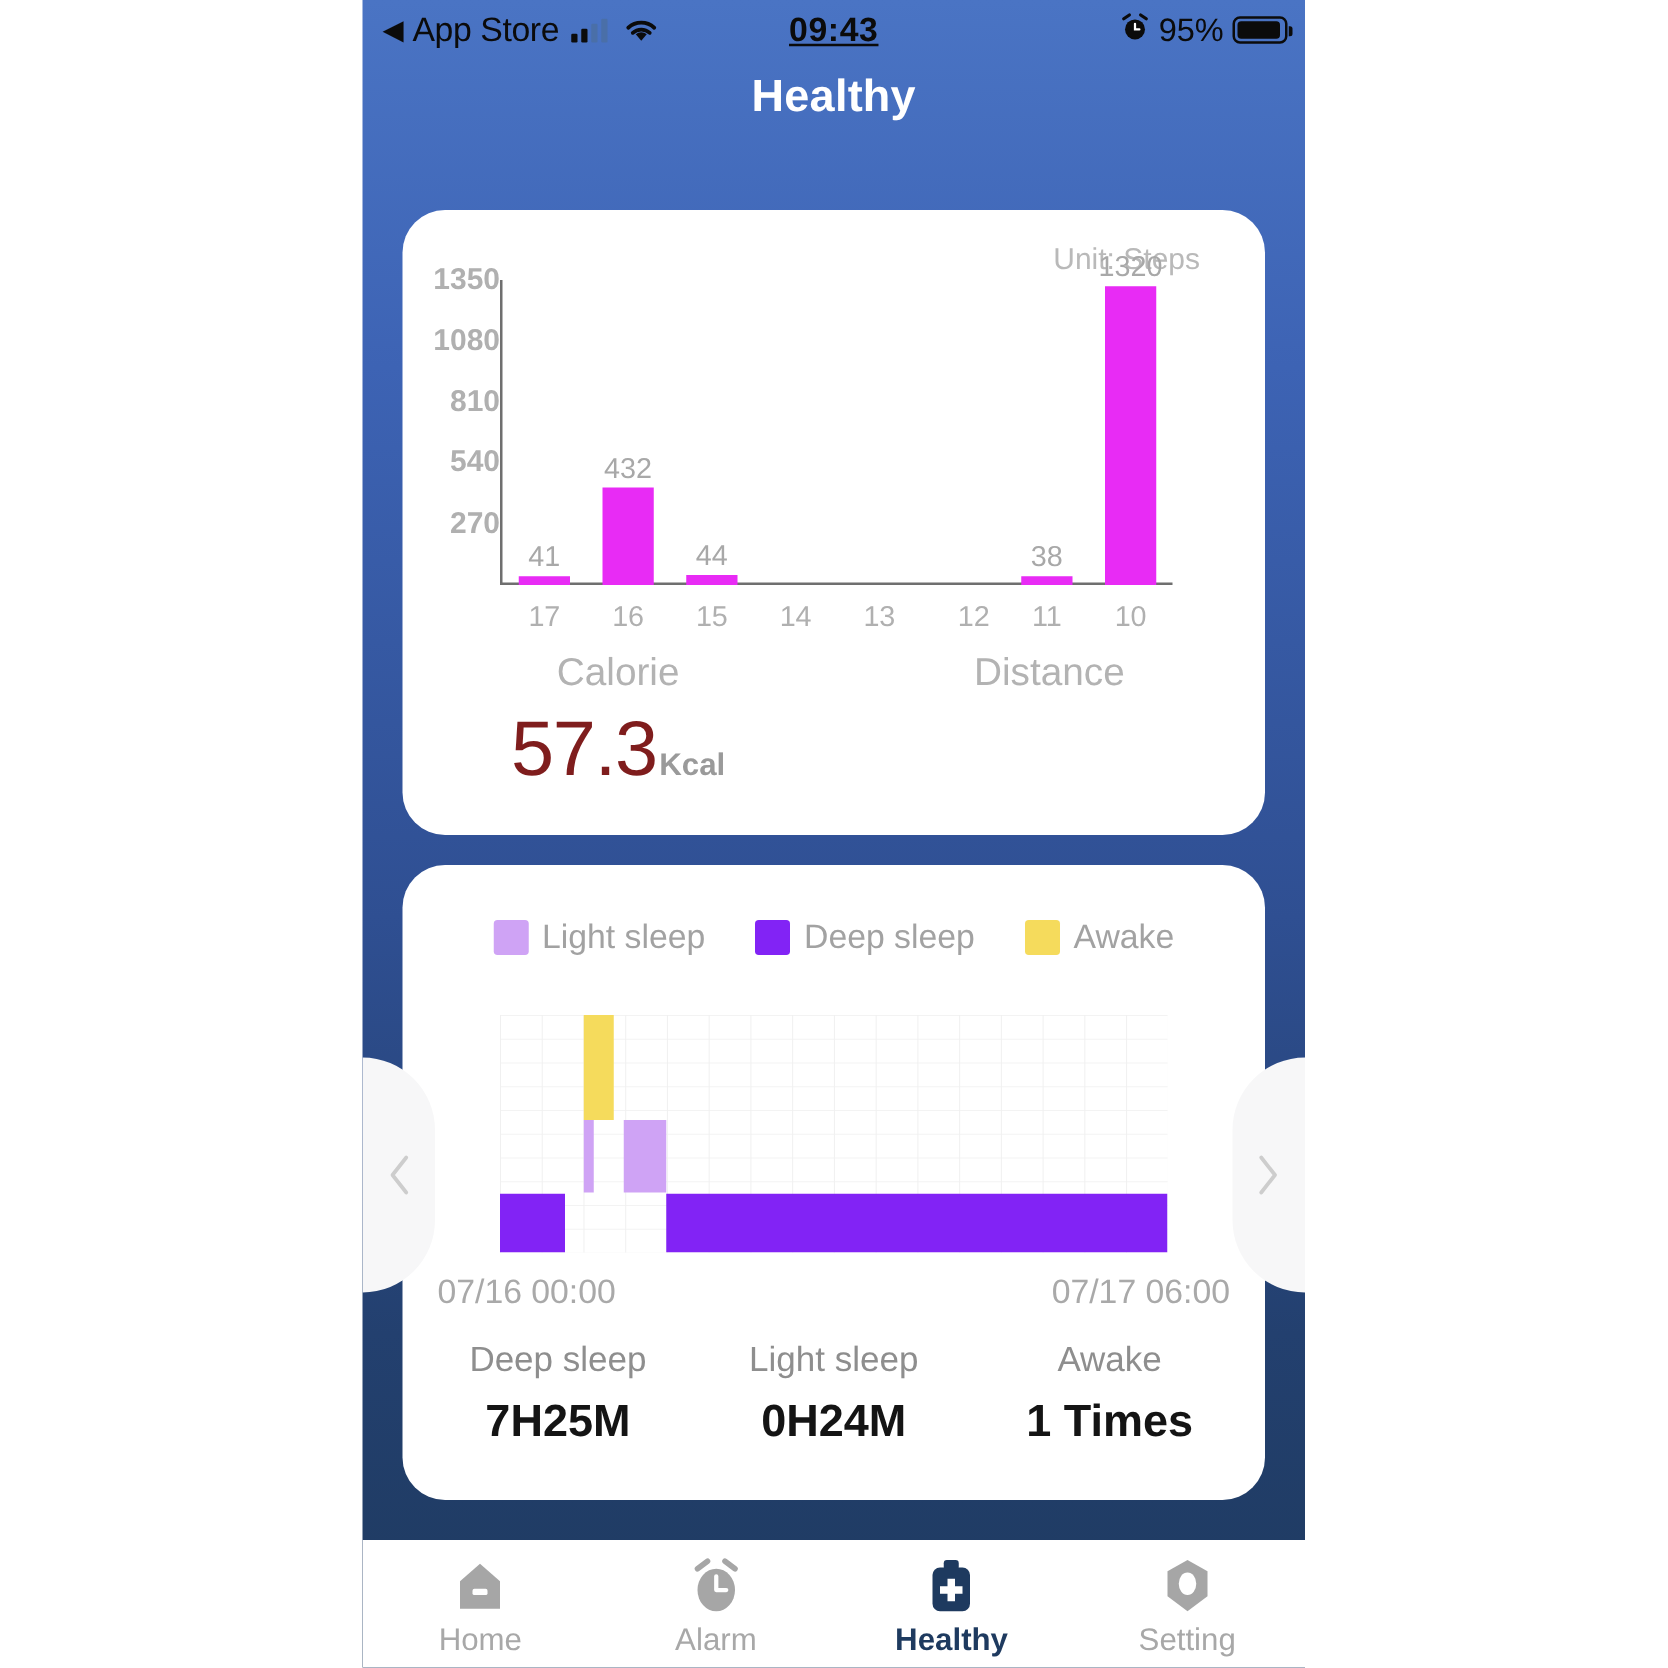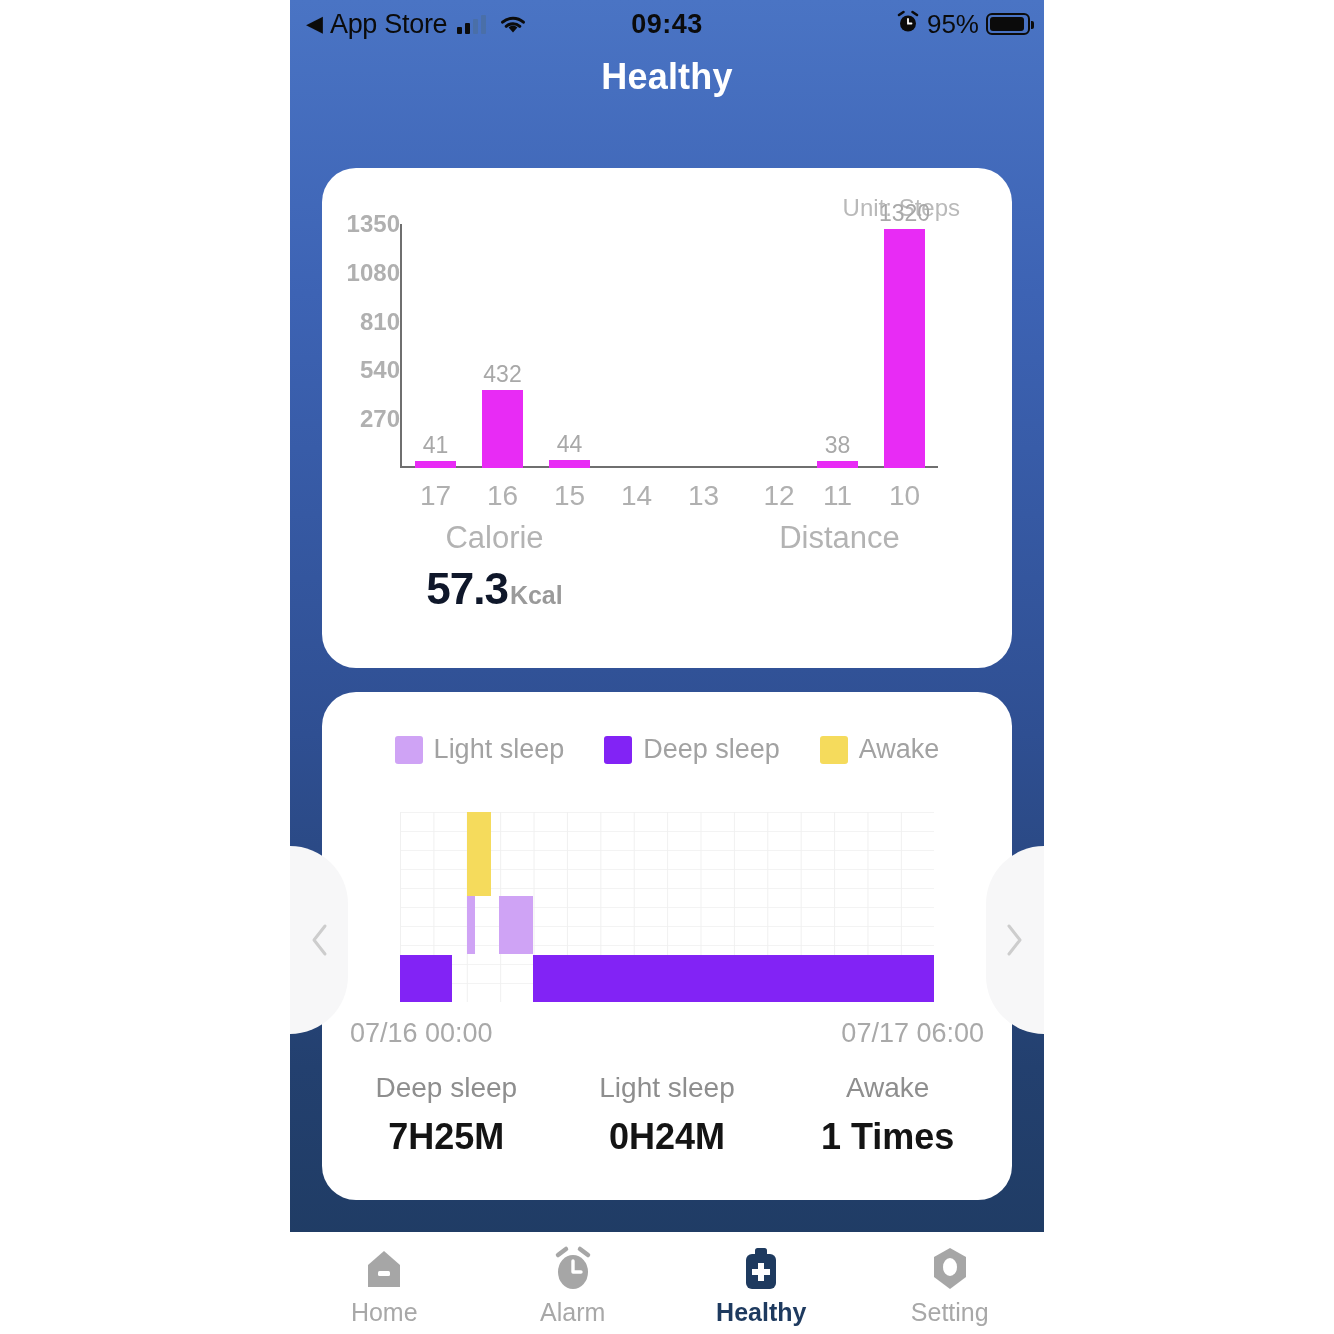--- a/index.html
+++ b/index.html
@@ -24,21 +24,21 @@
   .sb-left { position:absolute; left:16px; display:flex; align-items:center; gap:7px; }
   .sb-back { font-size:22px; line-height:1; }
   .sb-appname { font-size:27px; font-weight:400; letter-spacing:-0.3px; }
   .sig { display:flex; align-items:flex-end; gap:3px; height:19px; margin-left:3px; }
   .sig i { width:5px; background:#0b0b0b; border-radius:1px; display:block; }
   .sig i:nth-child(1){height:7px;}
   .sig i:nth-child(2){height:11px;}
   .sig i:nth-child(3){height:15px;background:#4a6fa8;}
   .sig i:nth-child(4){height:19px;background:#4a6fa8;}
   .wifi { margin-left:6px; width:28px; height:20px; position:relative; }
-  .sb-center { position:absolute; left:0; right:0; text-align:center; font-size:27px; font-weight:600; letter-spacing:0.5px; }
+  .sb-center { position:absolute; left:0; right:0; text-align:center; font-size:27px; font-weight:600; letter-spacing:0.5px;text-decoration:underline; }
   .sb-right { position:absolute; right:14px; display:flex; align-items:center; gap:7px; }
   .sb-batt-pct { font-size:26px; font-weight:400; }
   .batt {
     width:44px; height:22px; border:2.5px solid #0b0b0b; border-radius:6px;
     position:relative; display:flex; align-items:center; padding:2px;
   }
   .batt::after{content:"";position:absolute;right:-6px;top:6px;width:3px;height:8px;background:#0b0b0b;border-radius:0 2px 2px 0;}
   .batt i{display:block;height:100%;background:#0b0b0b;border-radius:3px;}
 
   
@@ -70,29 +70,29 @@
     position:absolute; bottom:0; display:flex; flex-direction:column;
     justify-content:flex-end; align-items:center;
   }
   .barfill { width:100%; background:#e82bf5; }
   .barval {
     position:absolute; bottom:100%; left:50%; transform:translateX(-50%);
     color:#a8a8a8; font-size:23px; margin-bottom:2px; white-space:nowrap;
   }
   .xlab {
     position:absolute; top:312px; transform:translateX(-50%);
-    color:#b0b0b0; font-size:28px;
+    color:#b0b0b0; font-size:23px;
   }
 
   
   .summary { position:absolute; left:0; top:352px; width:100%; display:flex; }
   .sumcell { flex:1; text-align:center; }
   .sum-title { color:#b3b3b3; font-size:31px; font-weight:500; }
   .sum-row { margin-top:8px; display:flex; align-items:baseline; justify-content:center; }
-  .sum-val { color:#0f172a; font-size:44px; font-weight:700; letter-spacing:-1px; }
+  .sum-val { color:#7f1d1d; font-size:62px; font-weight:400; letter-spacing:-1px; }
   .sum-unit { color:#9a9a9a; font-size:25px; font-weight:600; margin-left:2px; }
 
   
   .legend { position:absolute; left:0; top:42px; width:100%; display:flex; justify-content:center; gap:40px; }
   .legend-item { display:flex; align-items:center; gap:11px; }
   .legend-sw { width:28px; height:28px; border-radius:3px; }
   .legend-lb { color:#a2a2a2; font-size:27px; }
 
   .sleepzone { position:absolute; left:78px; top:86px; width:534px; height:226px; }
   .hourlabs { position:absolute; left:0; top:0; width:100%; height:34px; }

